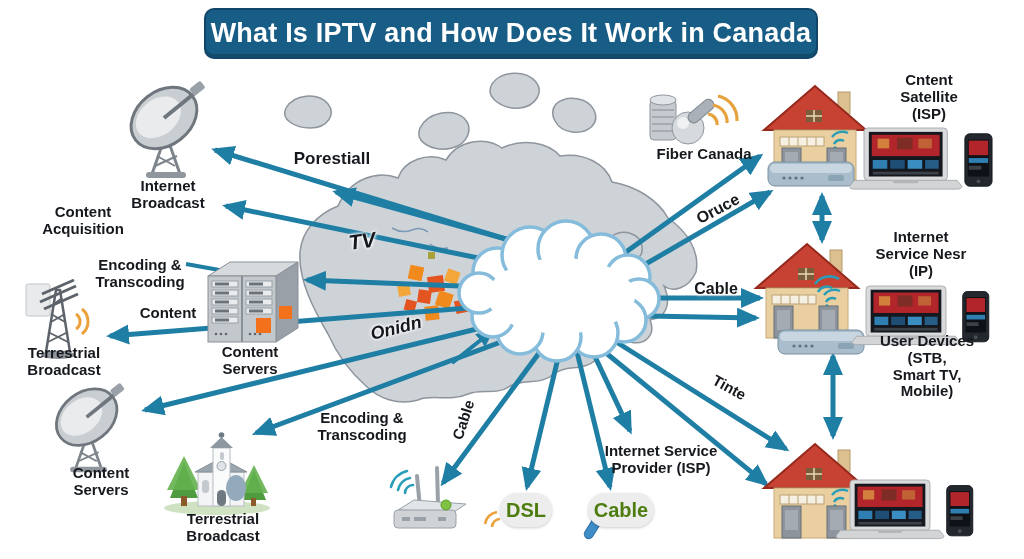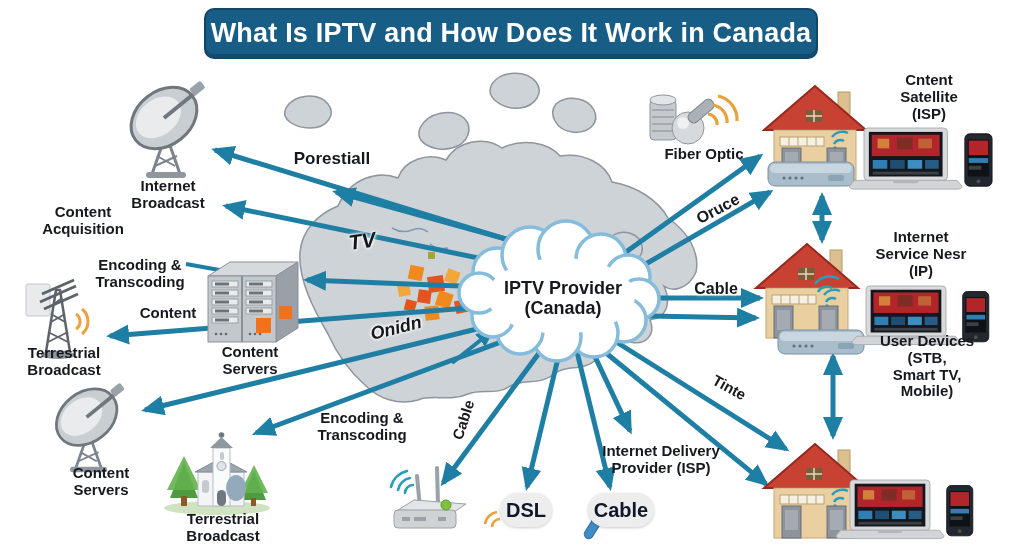--- a/index.html
+++ b/index.html
@@ -7,21 +7,21 @@
           font-family:"Liberation Sans",sans-serif;}
   .layer{position:absolute;left:0;top:0;}
   .banner{position:absolute;left:204px;top:8px;width:610px;height:47px;background:#175d85;
           border:2px solid #11466a;border-radius:10px;display:flex;align-items:center;justify-content:center;
           box-shadow:inset 0 -3px 0 rgba(0,0,0,.18);}
   .banner span{color:#ffffff;font-weight:bold;font-size:27px;letter-spacing:.2px;}
   .label{position:absolute;transform:translate(-50%,-50%);font-weight:bold;color:#15181c;
          text-align:center;white-space:pre-line;line-height:1.12;font-size:15px;}
   .halo{text-shadow:0 0 3px #fff,0 0 3px #fff,0 0 4px #fff;}
   .pill{position:absolute;background:#ededee;border-radius:18px;display:flex;align-items:center;
-        justify-content:center;font-weight:bold;font-size:20px;color:#0f172a;
+        justify-content:center;font-weight:bold;font-size:20px;color:#4d7c0f;
         box-shadow:0 1px 3px rgba(0,0,0,.2);}
 </style>
 </head>
 <body>
 
 <div class="canvas">
 
 <svg class="layer" width="1024" height="559" viewBox="0 0 1024 559">
   <defs>
     <marker id="arw" markerWidth="6" markerHeight="5" refX="3.8" refY="2" orient="auto" markerUnits="strokeWidth">
@@ -310,36 +310,34 @@
 <div class="label" style="left:83px;top:221px;">Content
 Acquisition</div>
 <div class="label" style="left:140px;top:274px;">Encoding &amp;
 Transcoding</div>
 <div class="label" style="left:168px;top:313px;">Content</div>
 <div class="label" style="left:64px;top:362px;">Terrestrial
 Broadcast</div>
 <div class="label" style="left:250px;top:361px;">Content
 Servers</div>
 
-<div class="label" style="left:704px;top:154px;">Fiber Optic</div>
+<div class="label" style="left:704px;top:154px;">Fiber Canada</div>
 <div class="label halo" style="left:718px;top:209px;font-size:16px;transform:translate(-50%,-50%) rotate(-28deg);">Oruce</div>
 <div class="label halo" style="left:716px;top:289px;font-size:16px;">Cable</div>
 <div class="label halo" style="left:729px;top:388px;transform:translate(-50%,-50%) rotate(29deg);">Tinte</div>
 
-<div class="label" style="left:563px;top:298px;font-size:18px;">IPTV Provider
-(Canada)</div>
 
 <div class="label" style="left:929px;top:97px;">Cntent
 Satellite (ISP)</div>
 <div class="label" style="left:921px;top:254px;">Internet
 Service Nesr (IP)</div>
 <div class="label" style="left:927px;top:367px;">User Devices (STB,
 Smart TV, Mobile)</div>
 
-<div class="label" style="left:661px;top:460px;">Internet Delivery
+<div class="label" style="left:661px;top:460px;">Internet Service
 Provider (ISP)</div>
 <div class="label halo" style="left:464px;top:420px;transform:translate(-50%,-50%) rotate(-72deg);">Cable</div>
 <div class="label" style="left:362px;top:427px;">Encoding &amp;
 Transcoding</div>
 <div class="label" style="left:101px;top:482px;">Content
 Servers</div>
 <div class="label" style="left:223px;top:528px;">Terrestrial
 Broadcast</div>
 
 <div class="pill" style="left:500px;top:493px;width:52px;height:34px;">

